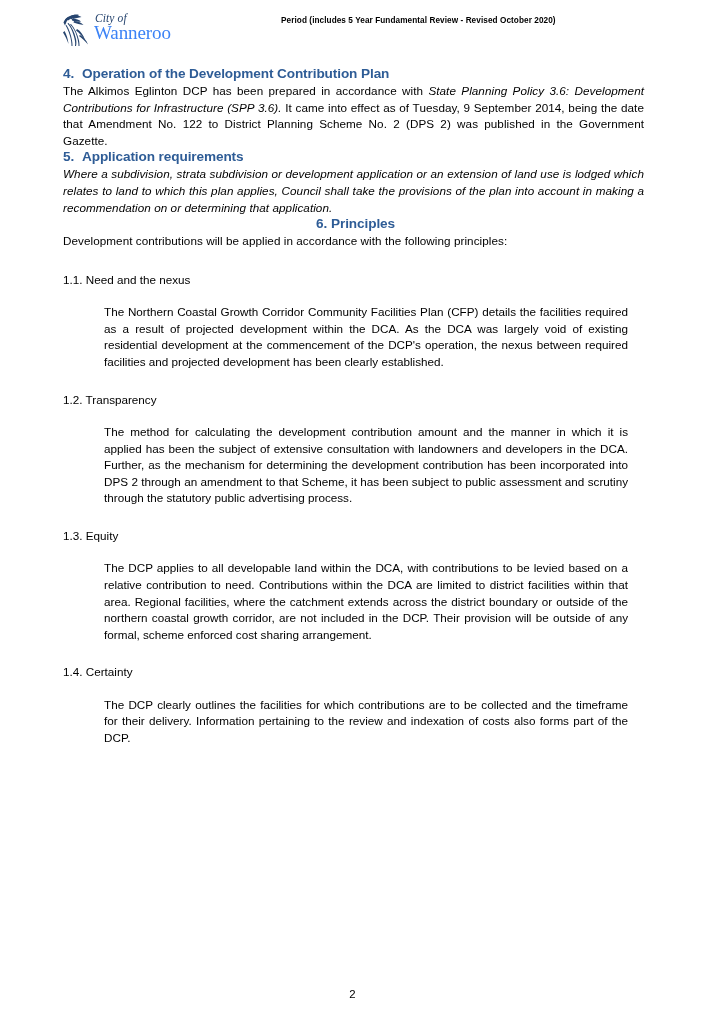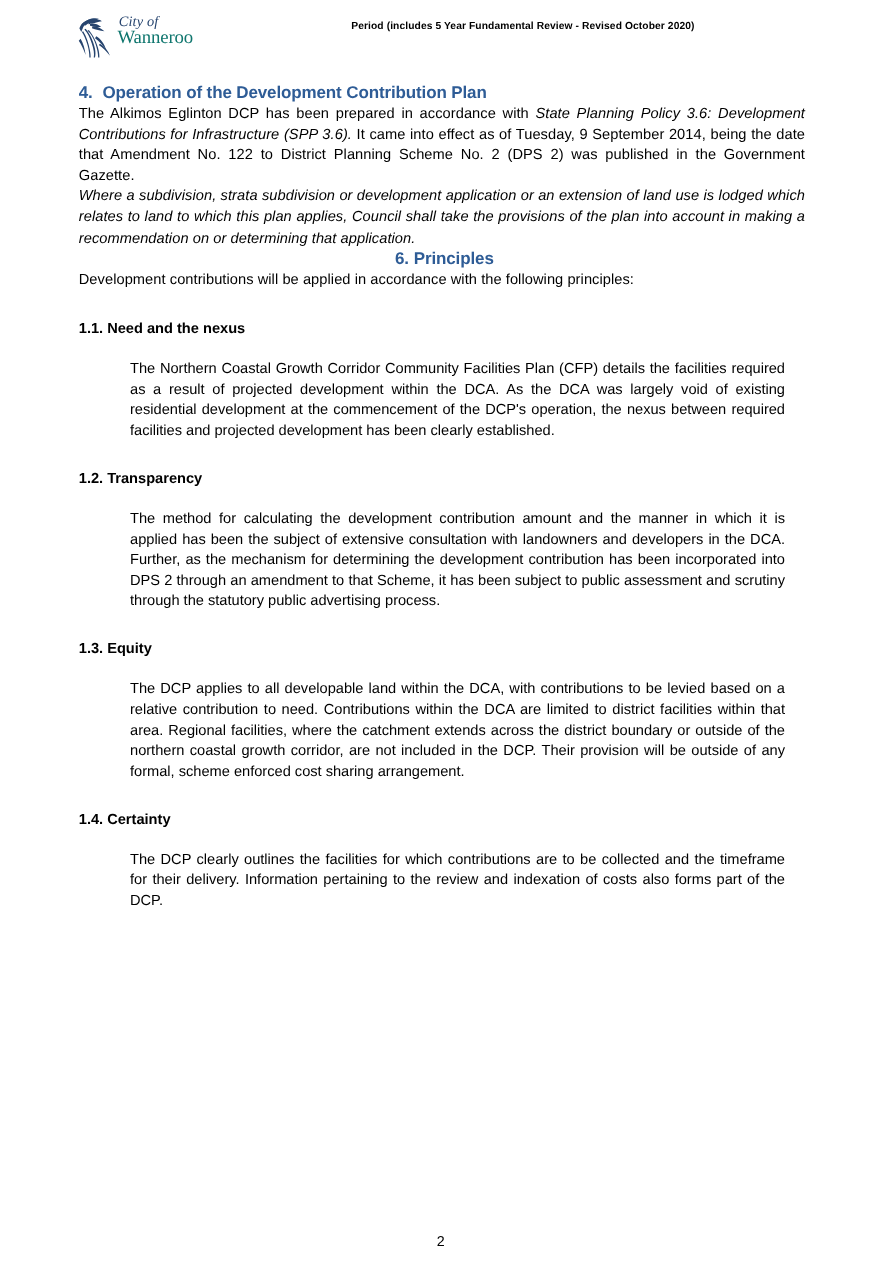--- a/index.html
+++ b/index.html
@@ -64,23 +64,23 @@
     font-size: 11.5px;
     font-style: italic;
     letter-spacing: 0.1px;
     color: #27456F;
     line-height: 1.05;
     padding-left: 1px;
   }
 
   .logo-wanneroo {
     display: block;
-    font-size: 15px;
+    font-size: 19px;
     letter-spacing: -0.1px;
-    color: #0f766e;
+    color: #3b82f6;
     line-height: 1.05;
     margin-top: -1px;
   }
 
   .header-title {
     position: absolute;
     left: 281px;
     top: 7px;
     width: 380px;
     font-size: 8.2px;
@@ -129,21 +129,21 @@
   .sp-s5-head { margin-top: 38px; }
   .sp-s5-para { margin-top: 21px; font-style: italic; }
   .sp-s6-head { margin-top: 39px; text-align: center; }
   .sp-s6-para { margin-top: 21px; }
 
   .principle { margin-top: 21px; }
   .principle:first-of-type { margin-top: 22px; }
 
   h3.principle-heading {
     font-size: 11.7px;
-    font-weight: bold;
+    font-weight: normal;
     color: #000000;
     margin: 0 0 1px 0;
     line-height: 1.4;
   }
 
   p.principle-body {
     font-size: 11.7px;
     line-height: 1.42;
     margin: 16px;
     padding-left: 25px;
@@ -204,20 +204,23 @@
 
   </div>
 
   <div class="content">
 
     <h2 class="section-heading sp-s4-head">
       <span class="num">4.</span><span>Operation of the Development Contribution Plan</span>
     </h2>
     <p class="body-text sp-s4-para"><span>The Alkimos Eglinton DCP has been prepared in accordance with </span><i>State Planning Policy 3.6: Development Contributions for Infrastructure (SPP 3.6).</i><span>  It came into effect as of Tuesday,  9 September 2014, being the date that Amendment No. 122 to District Planning Scheme No. 2 (DPS 2) was published in the Government Gazette.</span></p>
 
+    <h2 class="section-heading sp-s5-head">
+      <span class="num">5.</span><span>Application requirements</span>
+    </h2>
     <p class="body-text sp-s5-para">Where a subdivision, strata subdivision or development application or an extension of land use is lodged which relates to land to which this plan applies, Council shall take the provisions of the plan into account in making a recommendation on or determining that application.</p>
 
     <h2 class="section-heading sp-s6-head">
       <span class="num">6.</span><span>Principles</span>
     </h2>
     <p class="body-text sp-s6-para">Development contributions will be applied in accordance with the following principles:</p>
 
     <div class="principle">
       <h3 class="principle-heading">1.1. Need and the nexus</h3>
       <p class="principle-body">The Northern Coastal Growth Corridor Community Facilities Plan (CFP) details the facilities required as a result of projected development within the DCA. As the DCA was largely void of existing residential development at the commencement of the DCP's operation, the nexus between required facilities and projected development has been clearly established.</p>

